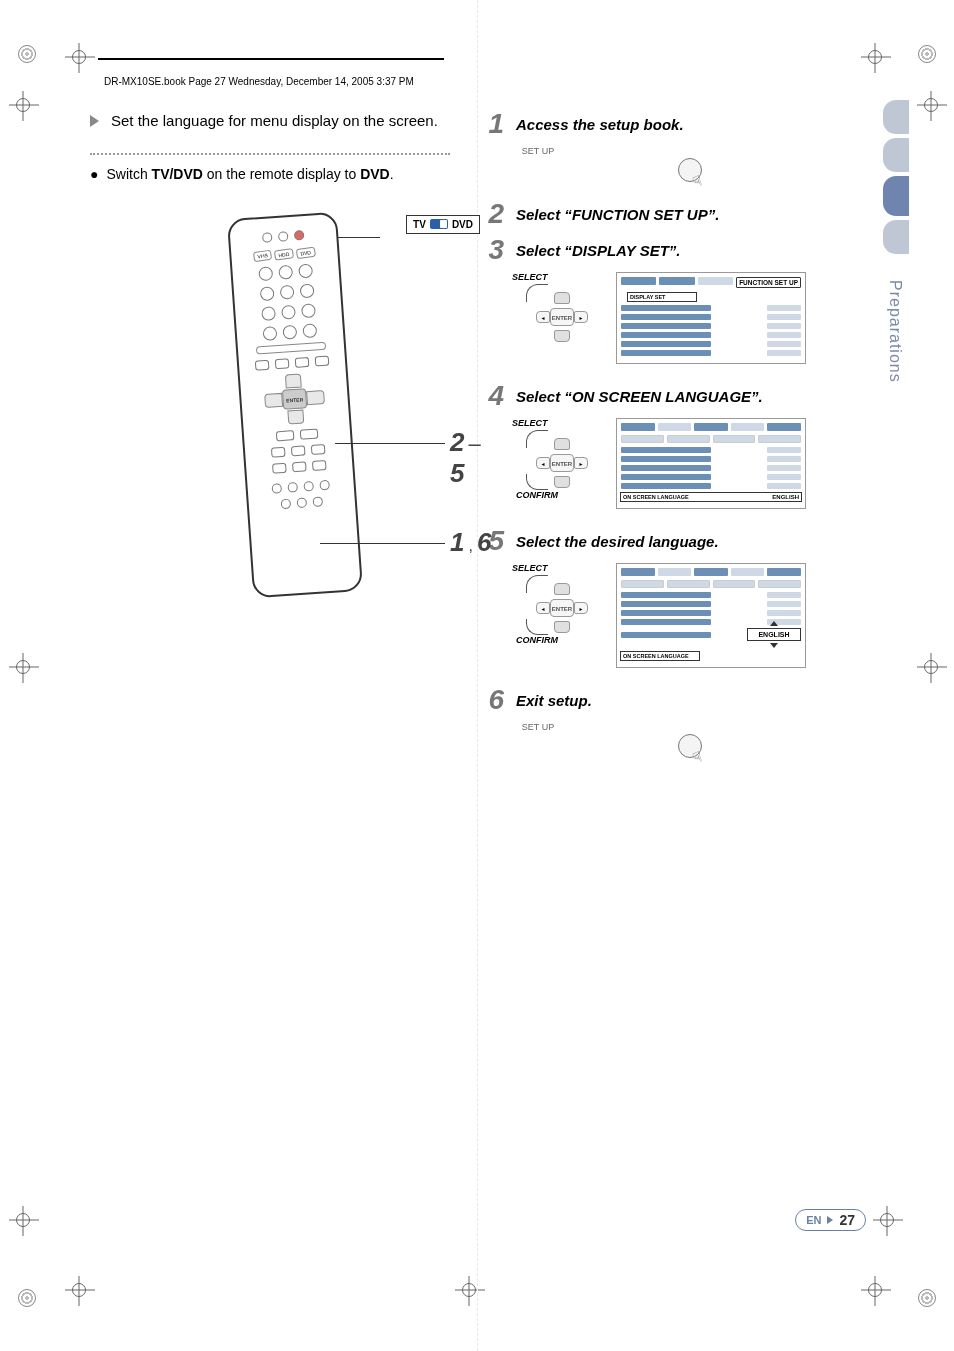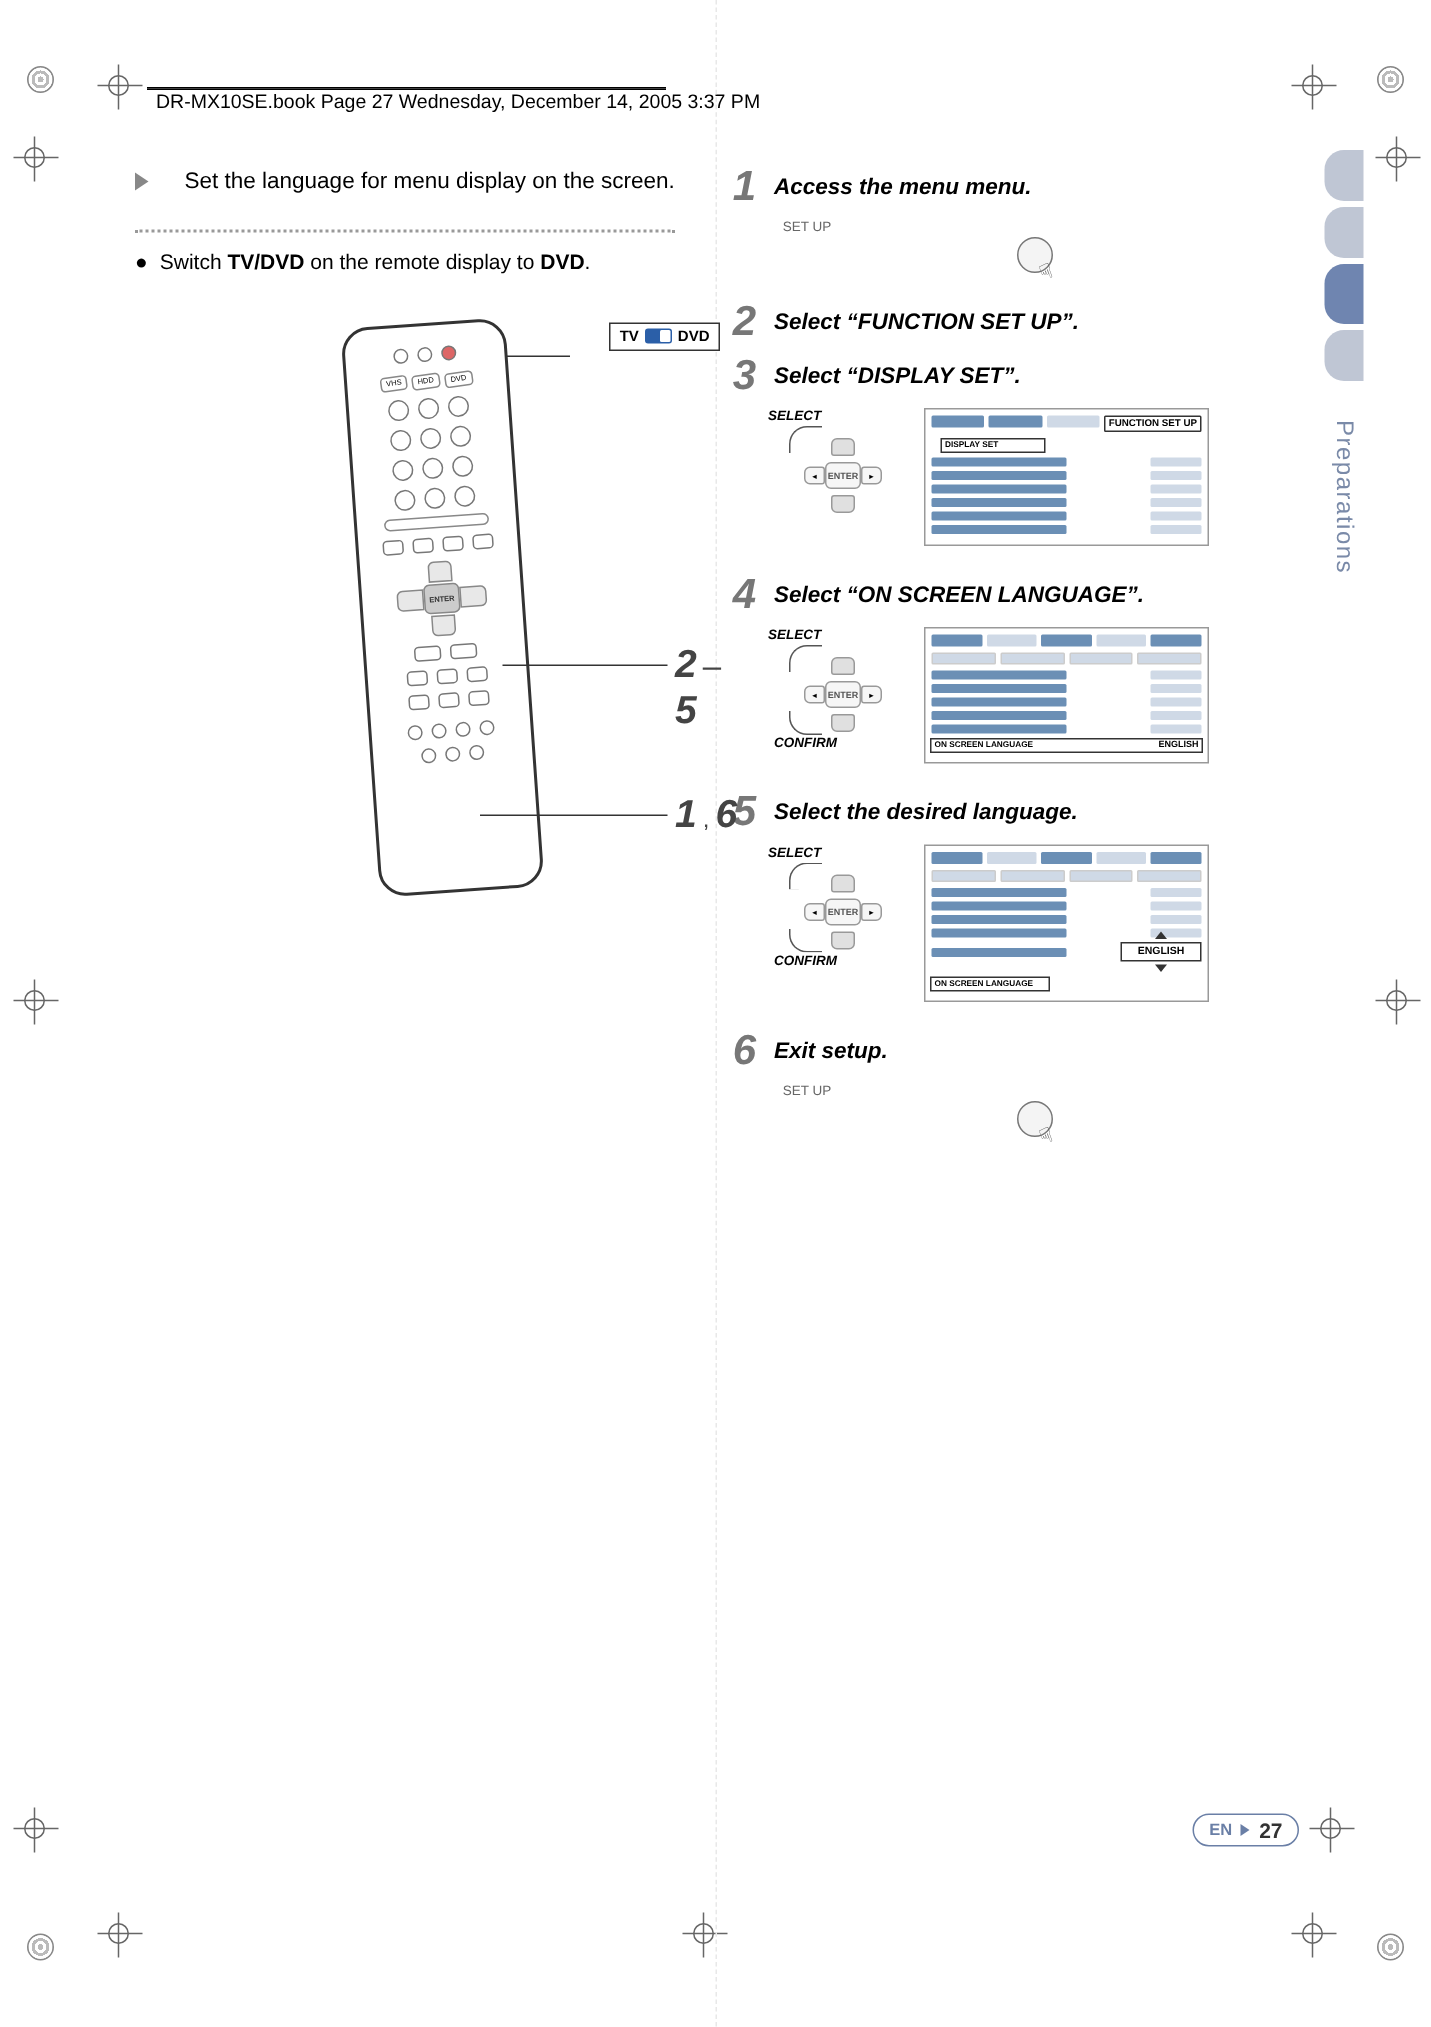--- a/index.html
+++ b/index.html
@@ -12,27 +12,27 @@
     background: #fff;
   }
   
   .crop-mark { position: absolute; }
   .cm-circ { width: 18px; height: 18px; border: 1px solid #888; border-radius: 50%; display:inline-block; vertical-align:middle; background: repeating-radial-gradient(circle, #bbb 0 2px, #fff 2px 4px); }
   .cm-target { width: 14px; height: 14px; border: 1px solid #666; border-radius: 50%; position: relative; display:inline-block; }
   .cm-target::before, .cm-target::after { content:""; position:absolute; background:#666; }
   .cm-target::before { left:50%; top:-8px; width:1px; height:30px; transform:translateX(-50%); }
   .cm-target::after { top:50%; left:-8px; height:1px; width:30px; transform:translateY(-50%); }
   .hdr-rule { border-top:1px solid #000; border-bottom:1px solid #000; position:absolute; left:98px; right:510px; top:58px; height:2px; }
-  .hdr-text { position:absolute; left:104px; top:60px; font-size:13px; }
+  .hdr-text { position:absolute; left:104px; top:76px; font-size:10px; }
   
   .page { position:absolute; left:90px; top:110px; width:770px; }
   .col-left { width:360px; float:left; }
   .col-right { width:380px; float:right; }
   h1.title { font-family: Arial Black, Arial, sans-serif; font-weight:900; font-size:38px; line-height:1.05; letter-spacing:-0.5px; margin-bottom:18px; }
-  .intro-row { display:flex; align-items:flex-start; gap:24px; font-size:15px; line-height:1.4; margin-bottom:22px; }
+  .intro-row { display:flex; align-items:flex-start; gap:12px; font-size:15px; line-height:1.4; margin-bottom:22px; }
   .tri { width:0; height:0; border-left:9px solid #888; border-top:6px solid transparent; border-bottom:6px solid transparent; margin-top:5px; flex:none; }
   .prep-h { color:#888; font-weight:bold; font-size:14px; letter-spacing:0.5px; margin-bottom:4px; }
   .dots { border-bottom: 2px dotted #999; margin-bottom:10px; }
   .bullet-row { font-size:14px; line-height:1.4; display:flex; gap:8px; }
   .bullet-dot { flex:none; }
   
   .remote-wrap { position:relative; width:260px; height:400px; margin:30px 0 0 100px; }
   .remote-body { position:absolute; left:50px; top:0; width:110px; height:380px; border:2px solid #333; border-radius:18px; background:#fff; transform:rotate(-4deg); }
   .remote-body .btnrow { display:flex; justify-content:center; gap:6px; margin-top:6px; }
   .remote-body .rbtn { width:14px; height:14px; border:1.5px solid #777; border-radius:50%; }
@@ -246,21 +246,21 @@
       <div class="callout-num" style="left:260px; top:312px;">
         <span>1</span><span class="callout-sep" style="font-size:16px">,</span><span>6</span>
       </div>
     </div>
   </div>
 
   <div class="col-right">
 
     <div class="step">
       <span class="step-num">1</span>
-      <span class="step-text">Access the menu menu.</span>
+      <span class="step-text">Access the setup book.</span>
     </div>
     <div class="step-body setup-wrap">
       <div class="setup-label">SET UP</div>
       <div class="setup-btn">
           <span class="hand">☟</span>
         </div>
     </div>
 
     <div class="step">
       <span class="step-num">2</span>

